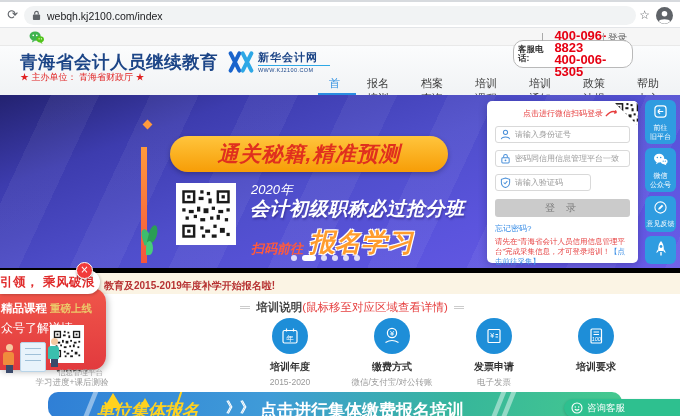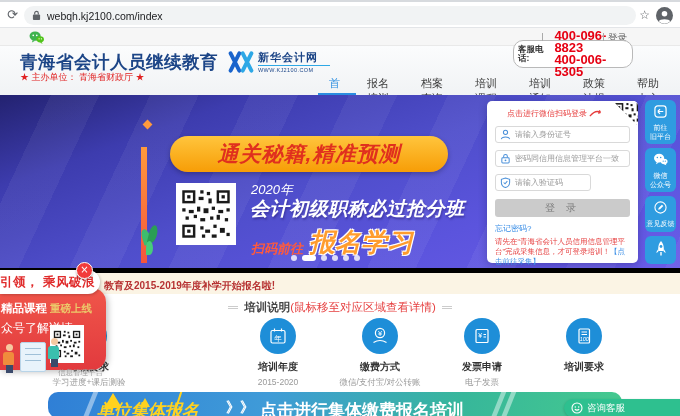--- a/index.html
+++ b/index.html
@@ -75,21 +75,21 @@
   .b-scan-hint { font-size:13px; font-weight:bold; font-style:italic; color:#ff5a3c; margin-right:6px; margin-bottom:2px; }
   .b-scan-action { font-size:26px; font-weight:bold; font-style:italic; color:#ff9c2e;
                    text-shadow:-1px -1px 0 #fff,1px -1px 0 #fff,-1px 1px 0 #fff,1px 1px 0 #fff; }
   .dots { position:absolute; left:291px; top:160px; display:flex; align-items:center; gap:5px; }
   .dot { width:6px; height:6px; border-radius:50%; background:rgba(255,255,255,.8); cursor:pointer; }
   .dot.active { width:14px; border-radius:3px; background:#fff; }
 
   
   .login-card { position:absolute; left:487px; top:6px; width:151px; height:162px; background:#fff;
                 border-radius:5px; padding:7px 8px 0 8px; box-shadow:0 2px 8px rgba(20,20,80,.3); }
-  .scan-tip { display:flex; align-items:center; margin-left:12px; }
+  .scan-tip { display:flex; align-items:center; margin-left:28px; }
   .scan-tip span { font-size:8px; color:#e63c3c; }
   .scan-tip svg { margin-left:2px; }
   .qr-corner { position:absolute; right:0; top:0; width:25px; height:25px; overflow:hidden; border-top-right-radius:5px;
                clip-path:polygon(0 0,100% 0,100% 100%); cursor:pointer; }
   .qr-corner svg { width:34px; height:34px; }
   .field { display:flex; align-items:center; height:17px; border:1px solid #d9d9d9; border-radius:3px;
            margin-top:7px; padding:0 4px; background:#fff; }
   .field svg { flex:0 0 auto; margin-right:4px; }
   .field input { border:none; outline:none; width:100%; font-size:8px; color:#333; background:transparent;
                  font-family:"Liberation Sans",sans-serif; }
@@ -106,21 +106,21 @@
   .rail-btn { width:31px; background:#2f9ce0; border-radius:6px; margin-bottom:4px; color:#fff; text-align:center;
               padding:4px 0 3px 0; cursor:pointer; }
   .rail-btn .lbl { display:block; font-size:7px; line-height:8.5px; white-space:pre-line; margin-top:2px; }
 
   
   .notice-strip { position:absolute; left:0; top:268px; width:680px; height:26px; background:#fbf4e4;
                   border-top:5px solid #000000; }
   .notice-text { position:absolute; left:104px; top:6px; font-size:10px; font-weight:bold; color:#b73333; }
 
   
-  .training { position:absolute; left:0; top:294px; width:560px; height:98px; background:#fff;padding-left:29px; }
+  .training { position:absolute; left:12px; top:294px; width:560px; height:98px; background:#fff; }
   .t-title-row { position:absolute; left:0; top:6px; width:680px; text-align:center; font-size:11.5px; }
   .t-title-row .dash { display:inline-block; width:10px; height:3px; border-top:1px solid #ccc; border-bottom:1px solid #ccc;
                        vertical-align:middle; margin:0 6px; }
   .t-title { font-weight:bold; color:#444; }
   .t-hint { color:#e64040; }
   .t-col { position:absolute; top:24px; width:120px; text-align:center; cursor:pointer; }
   .t-col .circle { width:36px; height:36px; border-radius:50%; background:#1e8ed8; margin:0 auto;
                    display:flex; align-items:center; justify-content:center; }
   .t-col .ct { margin-top:6px; font-size:10px; font-weight:bold; color:#333; }
   .t-col .cd { margin-top:3px; font-size:8.5px; color:#999; }

